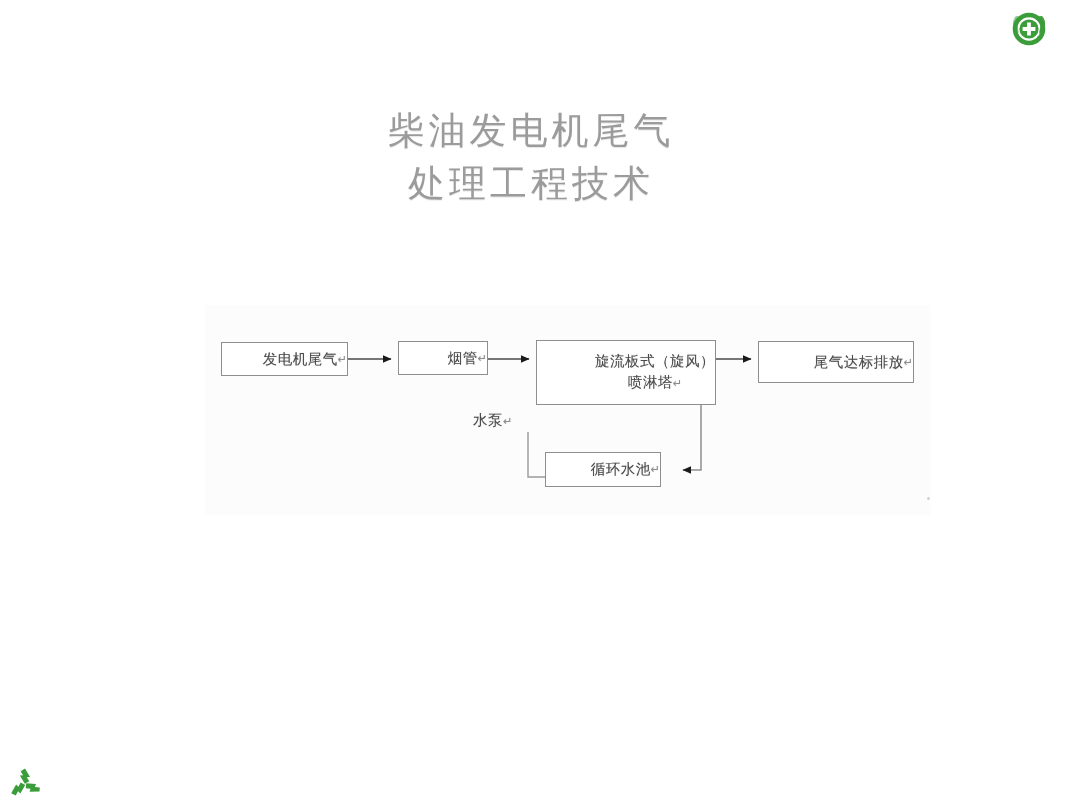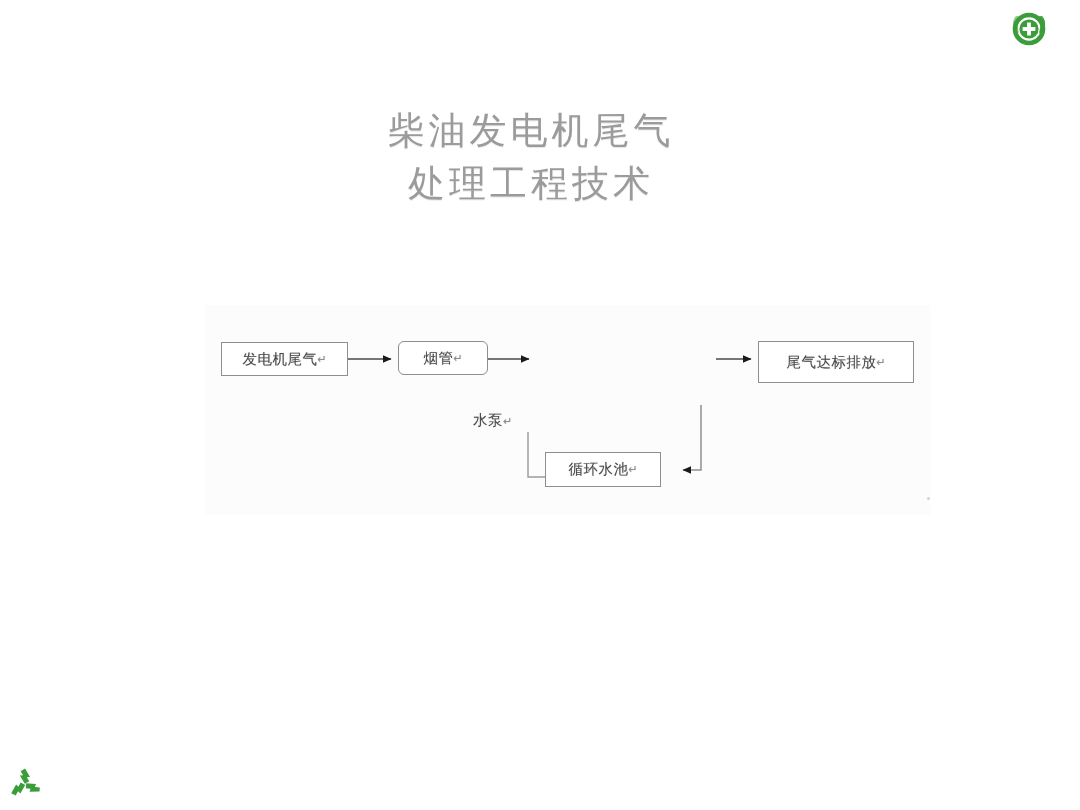--- a/index.html
+++ b/index.html
@@ -73,34 +73,34 @@
     position: absolute;
     box-sizing: border-box;
     border: 1px solid #8e8e8e;
     background: #ffffff;
     color: #4a4a4a;
     font-family: "DejaVu Sans", "Liberation Sans", sans-serif;
     font-size: 14.5px;
     line-height: 21px;
     display: flex;
     align-items: center;
-    justify-content: center;
+    justify-content: flex-end;
     text-align: center;
     letter-spacing: 0.5px;
     text-shadow: 0 0 1px rgba(110,110,110,0.45);
   }
   .node-box .ret {
     font-size: 11px;
     color: #8d8d8d;
     vertical-align: baseline;
     letter-spacing: 0;
   }
 
   #node-exhaust   { left: 16px;  top: 37px;  width: 127px; height: 34px; }
-  #node-flue      { left: 193px; top: 36px;  width: 90px;  height: 34px; border-radius: 6px; }
+  #node-flue      { left: 193px; top: 36px;  width: 90px;  height: 34px; }
   #node-tower     { left: 331px; top: 35px;  width: 180px; height: 65px; }
   #node-emission  { left: 553px; top: 36px;  width: 156px; height: 42px; }
   #node-pool      { left: 340px; top: 147px; width: 116px; height: 35px; }
 
   #label-pump {
     position: absolute;
     left: 268px;
     top: 105px;
     color: #4a4a4a;
     font-family: Liberation Serif, serif;
@@ -197,20 +197,26 @@
     <div class="node-box" id="node-exhaust">
       <span>发电机尾气</span>
         <span class="ret">↵</span>
     </div>
 
     <div class="node-box" id="node-flue">
       <span>烟管</span>
         <span class="ret">↵</span>
     </div>
 
+    <div class="node-box" id="node-tower">
+      <div>
+        <div>旋流板式（旋风）</div>
+        <div><span>喷淋塔</span><span class="ret">↵</span></div>
+      </div>
+    </div>
 
     <div class="node-box" id="node-emission">
       <span>尾气达标排放</span>
         <span class="ret">↵</span>
     </div>
 
     <div class="node-box" id="node-pool">
       <span>循环水池</span>
         <span class="ret">↵</span>
     </div>

